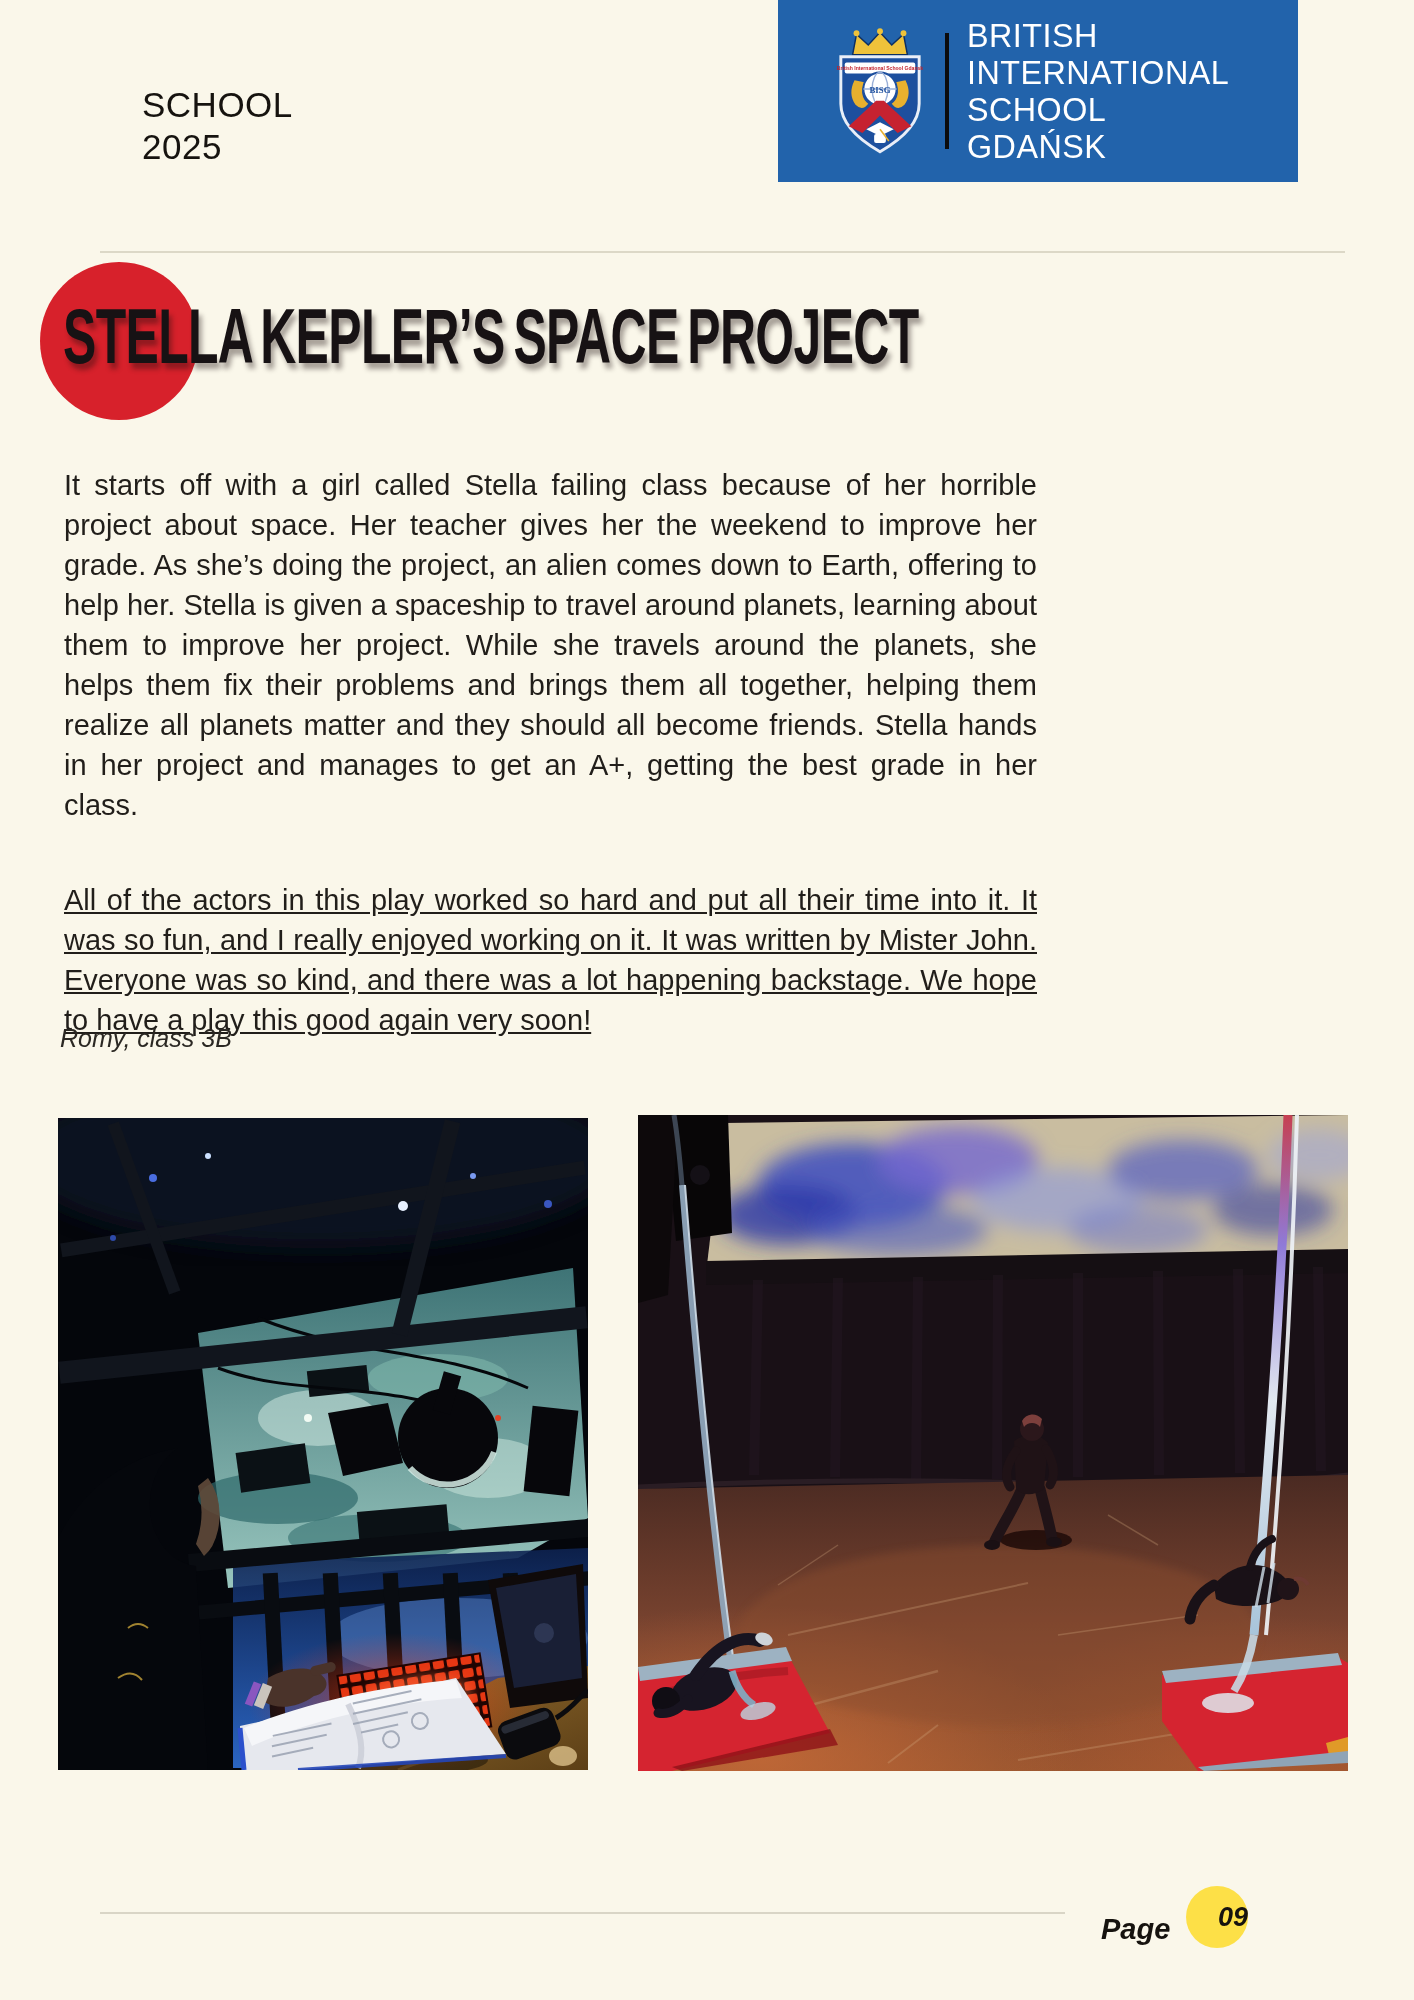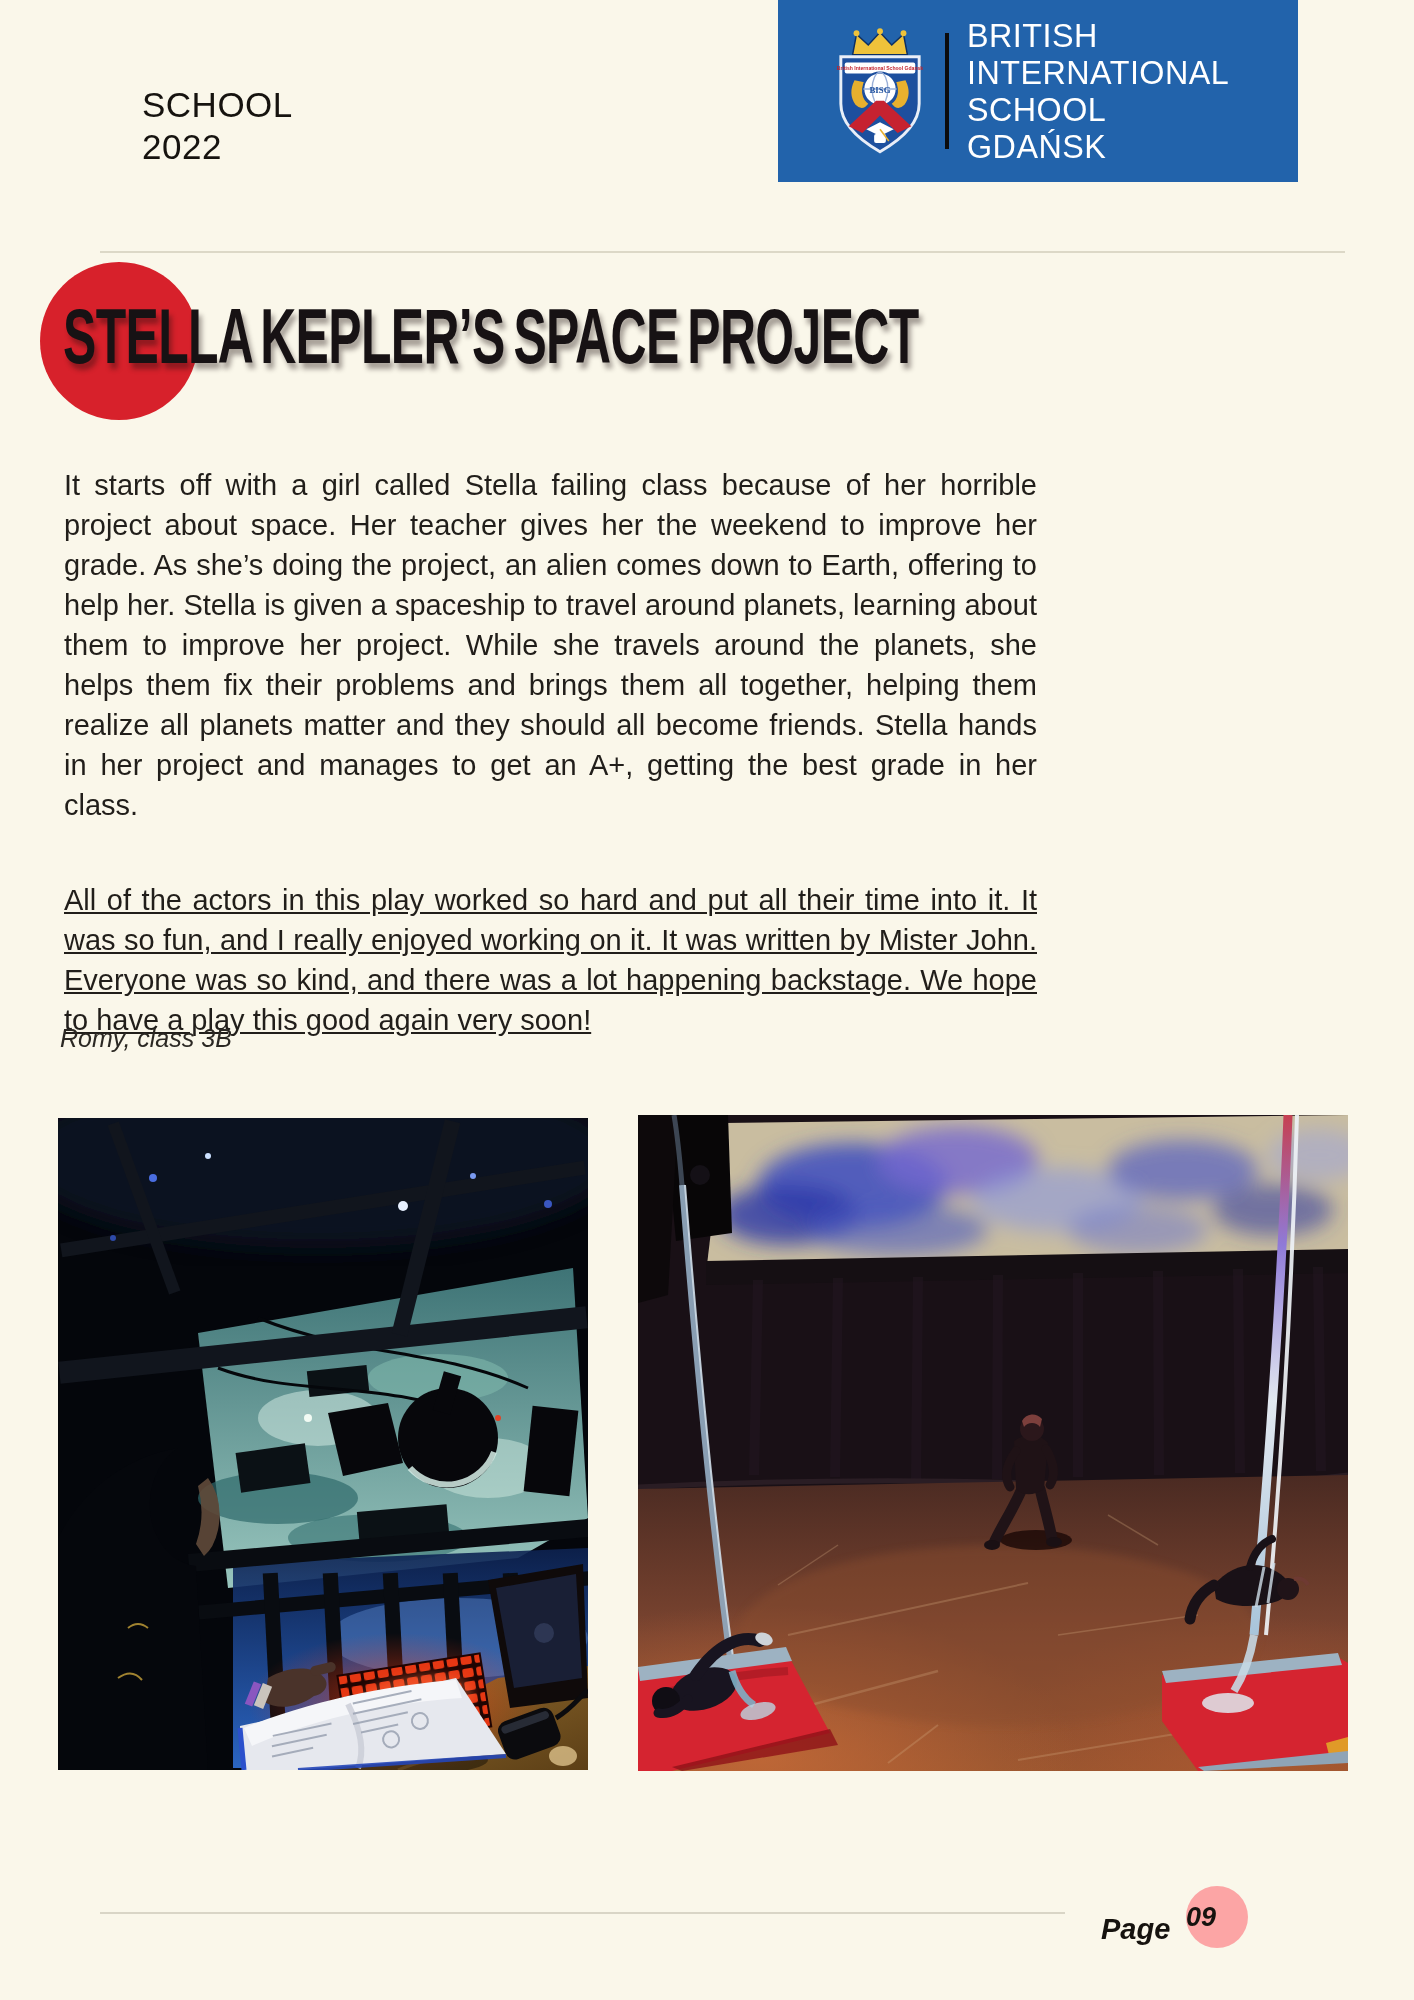--- a/index.html
+++ b/index.html
@@ -25,31 +25,31 @@
   .p1{top:461px;}
   .p2{top:876px;text-decoration:underline;}
   .byline{position:absolute;left:60px;top:1024px;font-size:25px;font-style:italic;color:#2b2823;}
   .photo{position:absolute;display:block;background:#05070b;}
   .photo-left{left:58px;top:1118px;width:530px;height:652px;}
   .photo-right{left:638px;top:1115px;width:710px;height:656px;}
   .footer-rule{position:absolute;left:100px;top:1912px;width:965px;height:2px;background:#d9d5c6;}
   .page-label{position:absolute;left:1101px;top:1897px;font-size:29px;font-weight:700;
               font-style:italic;color:#16130f;margin-top:16px;}
   .page-badge{position:absolute;left:1186px;top:1886px;width:62px;height:62px;border-radius:50%;
-              background:#fca5a5;display:flex;align-items:center;justify-content:flex-start;
+              background:#fde047;display:flex;align-items:center;justify-content:flex-end;
               font-size:27px;font-weight:700;font-style:italic;color:#16130f;}
 </style>
 </head>
 <body>
 
 <div class="page">
 
   <div class="date">
     <div>SCHOOL</div>
-    <div>2022</div>
+    <div>2025</div>
   </div>
 
   <div class="banner">
     <svg class="crest" viewBox="0 0 96 130">
       <path d="M20,28 L24,7 L36,18 L48,5 L60,18 L72,7 L76,28 Z" fill="#efc23a" stroke="#0d2f63" stroke-width="1.5"></path>
       <circle cx="24" cy="6" r="3" fill="#efc23a"></circle>
         <circle cx="48" cy="4" r="3" fill="#efc23a"></circle>
         <circle cx="72" cy="6" r="3" fill="#efc23a"></circle>
       <path d="M8,30 L88,30 L88,78 Q88,104 48,127 Q8,104 8,78 Z" fill="#1d4f9e" stroke="#e9eef8" stroke-width="3"></path>
       <rect x="12" y="36" width="72" height="11" rx="2" fill="#ffffff"></rect>

